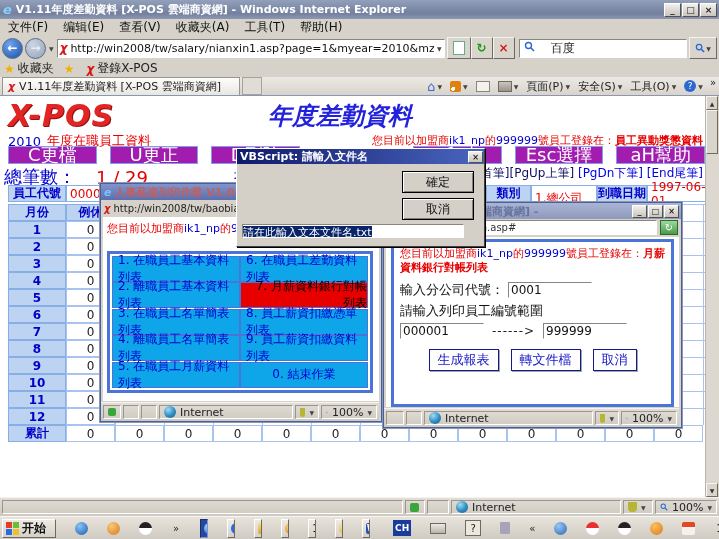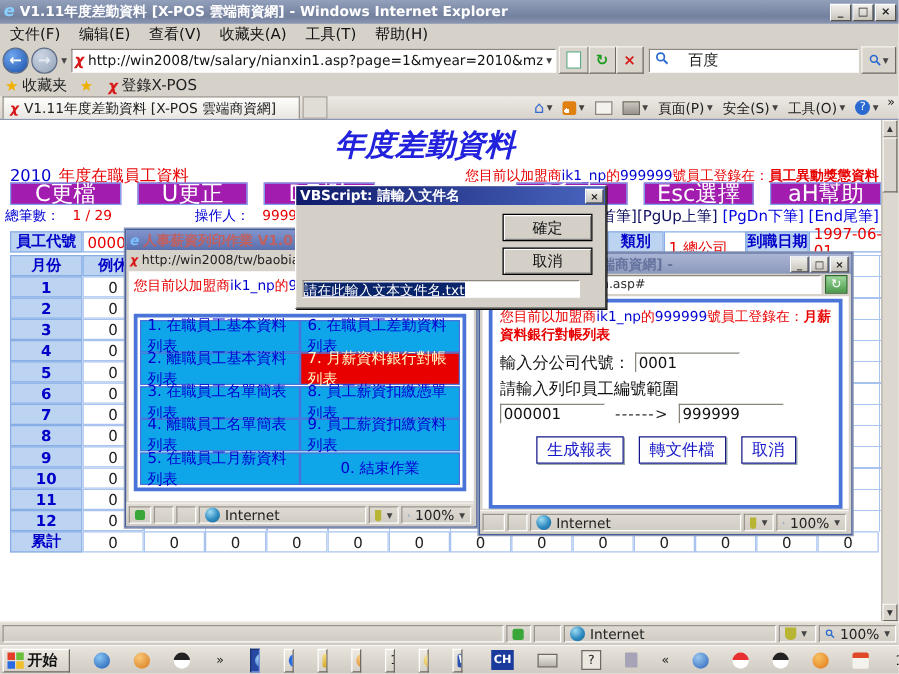--- a/index.html
+++ b/index.html
@@ -33,21 +33,21 @@
   
   .sbar{background:linear-gradient(#e2ded6,#cdc9c0);display:flex;align-items:center;gap:2px;padding:0 2px;box-sizing:border-box;border-top:1px solid #f6f4f0;}
   .scell{height:14px;border:1px solid;border-color:#9a968e #fff #fff #9a968e;display:flex;align-items:center;gap:4px;padding:0 4px;font-size:11px;color:#222;box-sizing:border-box;}
   .globe{width:12px;height:12px;border-radius:50%;background:radial-gradient(circle at 35% 30%,#9fdcf4,#2e8ac0 55%,#14608e);flex:none;}
   
   .popupframe{background:#d6d2ca;border:1px solid #46619e;box-shadow:0 0 0 1px #8a96b4;}
   .ptitle-left{height:16px;background:linear-gradient(180deg,#8194cc,#5a6fae);display:flex;align-items:center;gap:3px;padding-left:3px;font-size:11px;font-weight:bold;color:#c06060;box-sizing:border-box;}
   .ptitle-right{height:16px;background:linear-gradient(180deg,#aab4d4,#8d99bd);display:flex;align-items:center;padding-left:4px;font-size:11px;font-weight:bold;color:#66749e;box-sizing:border-box;}
   .paddr{height:17px;display:flex;align-items:center;gap:3px;padding:0 3px;box-sizing:border-box;}
   .menu-cell{border:1px solid #4a74d8;color:#0000d0;font-size:12px;height:26px;display:flex;align-items:center;padding-left:5px;background:#0ea5e9;box-sizing:border-box;}
-  .menu-cell.hot{background:#e80000;color:#fef9c3;}
+  .menu-cell.hot{background:#e80000;color:#000000;text-align:right;}
   .formbtn{border:1px solid #16188c;color:#1616c8;background:#fdfdfd;font-size:13px;padding:1px 8px;box-shadow:1px 1px 0 #9aa;}
   
   .dlg{background:#d4d0c8;border:1px solid;border-color:#fff #404040 #404040 #fff;box-shadow:1px 1px 0 #000;}
   .dlgtitle{height:15px;background:linear-gradient(90deg,#101a6a,#4a66c0);display:flex;align-items:center;color:#fff;font-size:11px;font-weight:bold;padding-left:3px;box-sizing:border-box;}
   .dlgbtn{border:1px solid #000;box-shadow:inset 1px 1px 0 #fff,inset -1px -1px 0 #808080;background:#d4d0c8;font-size:12px;color:#111;display:flex;align-items:center;justify-content:center;}
   
   .taskbar{left:0;top:516px;width:719px;height:23px;background:linear-gradient(#e8e4dc,#cfcbc2);border-top:1px solid #f8f6f2;display:flex;align-items:center;gap:19px;padding:0 2px;box-sizing:border-box;}
   .taskbtn{height:19px;flex:1;max-width:58px;background:linear-gradient(#eee9e1,#d5d1c8);border:1px solid;border-color:#fff #6e6a62 #6e6a62 #fff;display:flex;align-items:center;gap:3px;padding:0 3px;font-size:10px;color:#111;box-sizing:border-box;overflow:hidden;white-space:nowrap;}
   .taskbtn.active{background:#2648a0;color:#fff;border-color:#1a3070 #7a96d8 #7a96d8 #1a3070;}
   .ticon{width:11px;height:11px;flex:none;border-radius:2px;}
@@ -159,20 +159,21 @@
       </span>
     <span class="cmdbtn">
         <span style="width:12px;height:12px;border-radius:50%;background:#2a6ad0;color:#fff;font-size:9px;text-align:center;line-height:12px;display:inline-block;">?</span>
         <span class="caret">▼</span>
       </span>
     <span style="font-size:10px;color:#222;margin:0 3px;align-self:flex-start;">»</span>
   </div>
 
   <div class="abs page"></div>
 
+  <div class="abs" style="left:8px;top:98px;font-size:30px;font-weight:bold;font-style:italic;color:#e32424;letter-spacing:1px;text-shadow:1px 1px 0 #901010;">X-POS</div>
   <div class="abs" style="left:230px;top:100px;width:220px;text-align:center;font-size:24px;font-weight:bold;font-style:italic;color:#2222dd;">年度差勤資料</div>
 
   <div class="abs flex" style="left:8px;top:132px;gap:6px;font-size:13px;">
     <span style="color:#0000d0;">2010</span>
     <span style="color:#e80000;">年度在職員工資料</span>
   </div>
 
   <div class="abs" style="right:16px;top:133px;font-size:11px;white-space:nowrap;">
     <span style="color:#e80000;">您目前以加盟商</span><span style="color:#0000d0;">ik1_np</span><span style="color:#e80000;">的</span><span style="color:#0000d0;">999999</span><span style="color:#e80000;">號員工登錄在：</span><span style="color:#e80000;font-weight:bold;">員工異動獎懲資料</span>
   </div>
@@ -180,21 +181,21 @@
   <div class="abs flex" style="left:8px;top:147px;width:697px;height:16px;gap:13px;">
     <span class="bluebtn">C更檔</span>
     <span class="bluebtn">U更正</span>
     <span class="bluebtn">D刪除</span>
     <span style="flex:1;"></span>
     <span class="bluebtn">P印表</span>
     <span class="bluebtn">Esc選擇</span>
     <span class="bluebtn">aH幫助</span>
   </div>
 
-  <div class="abs flex" style="left:4px;top:165px;font-size:11px;gap:10px;justify-content:space-between;">
+  <div class="abs flex" style="left:4px;top:165px;font-size:18px;gap:20px;justify-content:space-between;">
     <span style="color:#0000d0;">總筆數：</span>
     <span style="color:#e80000;">1 / 29</span>
     <span style="width:46px;"></span>
     <span style="color:#0000d0;">操作人：</span>
     <span style="color:#e80000;">999999</span>
   </div>
 
   <div class="abs" style="right:16px;top:165px;font-size:12px;white-space:nowrap;">
     <span style="color:#101060;">[Home首筆][PgUp上筆]</span><span style="color:#0000e0;"> [PgDn下筆] [End尾筆]</span>
   </div>

